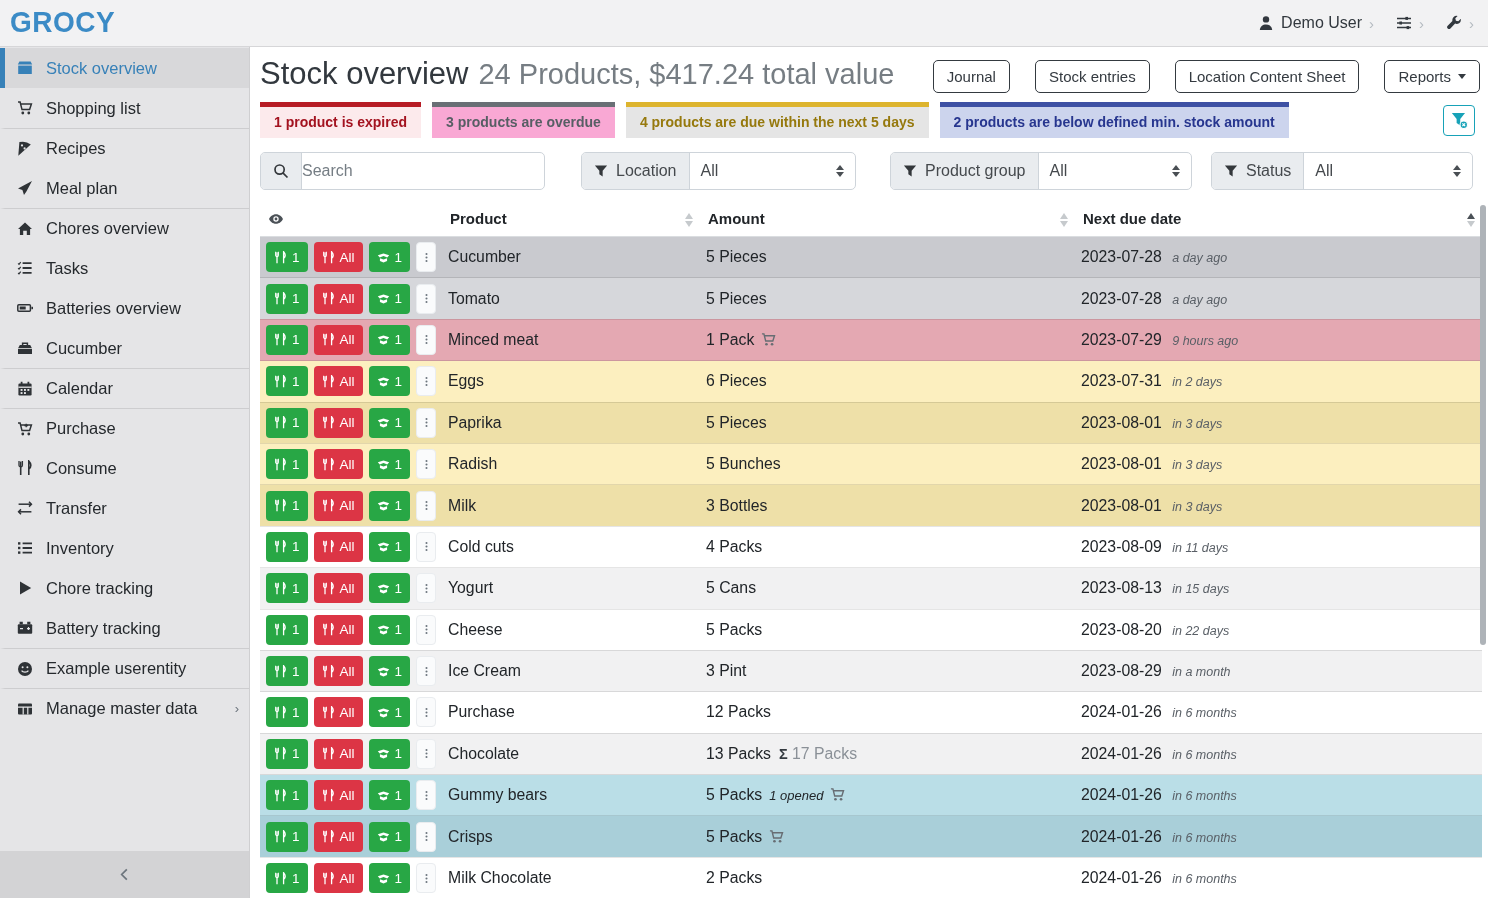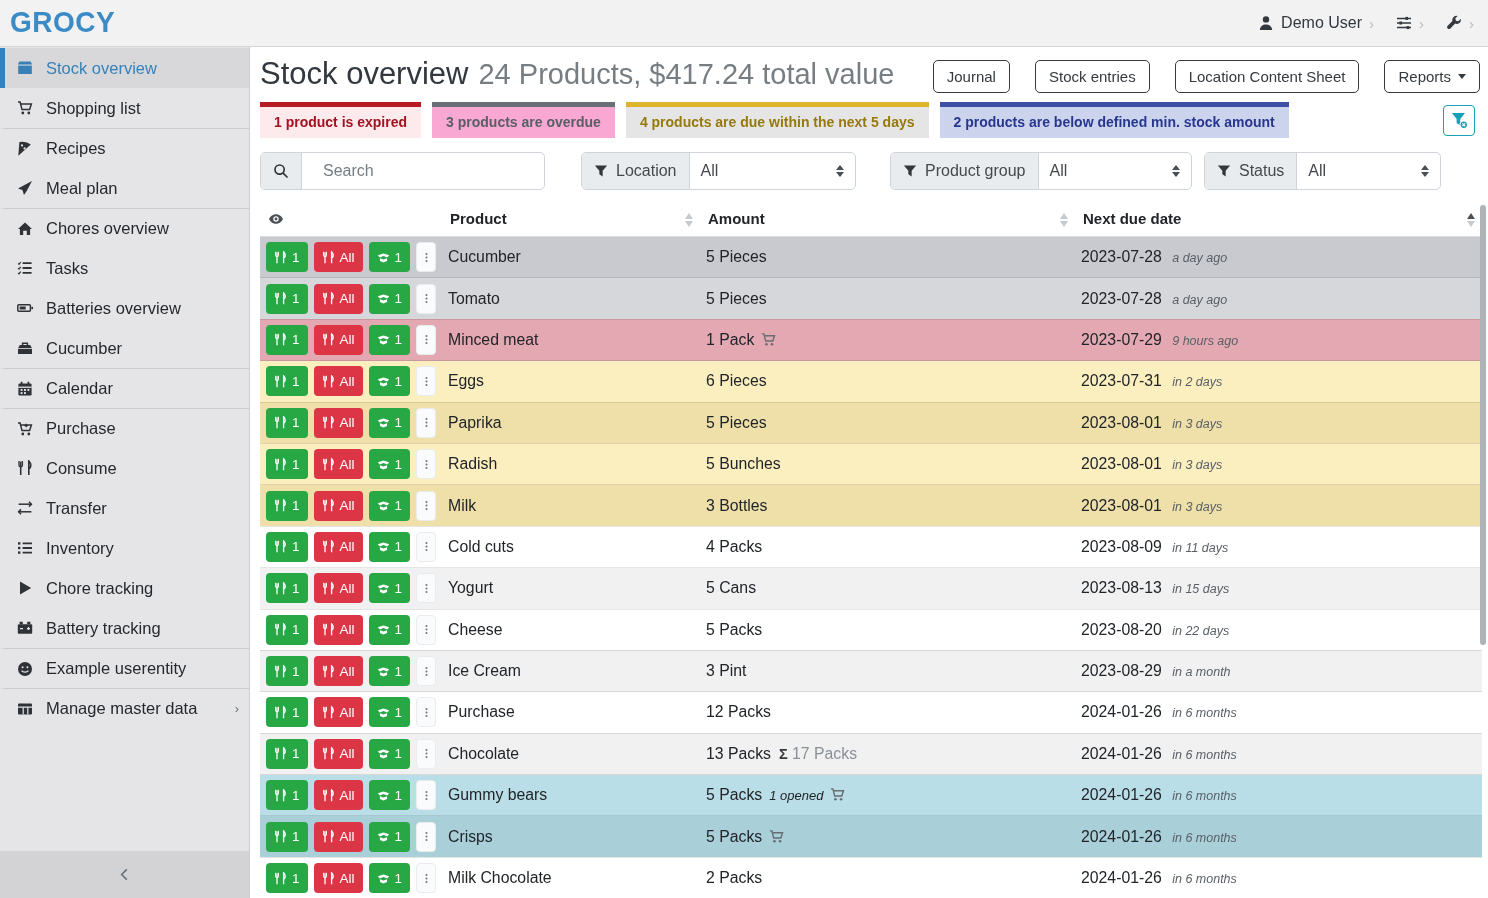--- a/index.html
+++ b/index.html
@@ -38,31 +38,31 @@
   
   .banner-row { display:flex; gap:11px; margin-top:9px; align-items:flex-start; padding-right:44px; position:relative; }
   .banner { border-top:5px solid; padding:7px 14px 8px; font-size:14px; font-weight:bold; white-space:nowrap; cursor:pointer; }
   .filter-clear-btn { position:absolute; right:5px; top:3px; width:32px; height:31px; border:1px solid #17a2b8; border-radius:4px; background:#fff; color:#17a2b8; display:flex; align-items:center; justify-content:center; font-size:17px; cursor:pointer; }
 
   
   .filter-row { display:flex; margin-top:14px; }
   .igroup { display:flex; height:38px; border:1px solid #ced4da; border-radius:5px; overflow:hidden; background:#fff; }
   .iaddon { background:#e9ecef; border-right:1px solid #ced4da; display:flex; align-items:center; gap:8px; padding:0 12px; color:#45494d; font-size:16px; }
   .iaddon .ic { font-size:14px; display:flex; color:#33373b; }
-  .igroup input { border:none; outline:none; flex:1; font-size:16px; color:#4c1d95; padding:0 21px; font-family:inherit; background:transparent; }
+  .igroup input { border:none; outline:none; flex:1; font-size:16px; color:#4c1d95; padding:0 0; font-family:inherit; background:transparent; }
   .igroup input::placeholder { color:#757d84; }
   .fake-select { flex:1; display:flex; align-items:center; justify-content:space-between; padding:0 11px; font-size:16px; color:#45494d; cursor:pointer; }
   .updown { display:flex; flex-direction:column; gap:2.5px; }
   .updown i { width:0; height:0; border-left:4px solid transparent; border-right:4px solid transparent; display:block; }
   .updown .u { border-bottom:5px solid #4a4f54; }
   .updown .d { border-top:5px solid #4a4f54; }
   .g-search { width:285px; }
   .g-loc { width:275px; margin-left:36px; }
   .g-pg  { width:302px; margin-left:34px; }
-  .g-st  { width:237px; margin-left:12px;text-align:center; }
+  .g-st  { width:262px; margin-left:19px;text-align:center; }
 
   
   .stock-table { width:1222px; margin-top:13px; border-collapse:collapse; table-layout:fixed; }
   .stock-table col.c-act { width:182px; } .stock-table col.c-prod { width:258px; } .stock-table col.c-amt { width:375px; }
   th { text-align:left; font-size:15px; color:#212529; padding:7px 6px 9px 8px; position:relative; border-bottom:1px solid #dadde0; }
   th .sort { position:absolute; right:7px; top:50%; transform:translateY(-50%); display:flex; flex-direction:column; gap:2px; }
   th .sort i { width:0; height:0; border-left:4.5px solid transparent; border-right:4.5px solid transparent; display:block; }
   th .sort .u { border-bottom:6px solid #c6cacd; } th .sort .d { border-top:6px solid #c6cacd; }
   th .sort .u.on { border-bottom-color:#4b5157; }
   th.th-eye { color:#4b5157; font-size:15px; }

